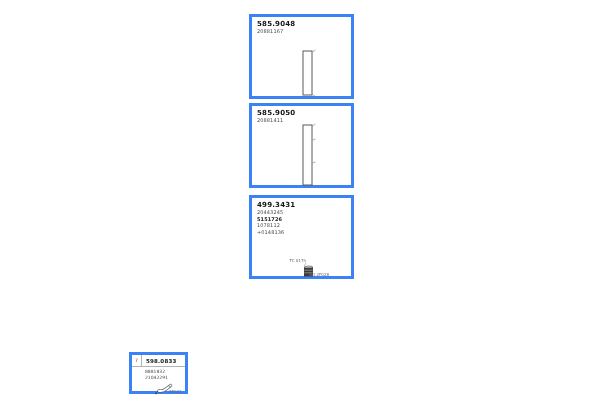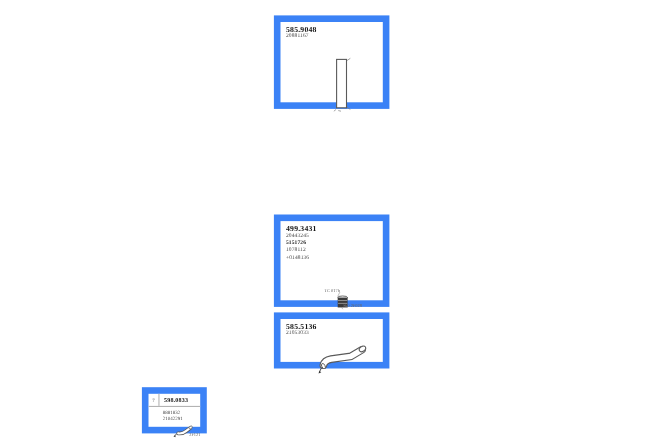--- a/index.html
+++ b/index.html
@@ -1,19 +1,19 @@
 <!DOCTYPE html>
 <html><head>
 <meta charset="utf-8">
 <style>
   * { margin:0; padding:0; box-sizing:border-box; }
   html,body { width:600px; height:400px; background:#ffffff; overflow:hidden; }
   body { font-family:"DejaVu Sans","Liberation Sans",sans-serif; position:relative; }
   .stage { position:absolute; left:0; top:0; width:600px; height:400px; background:#fff; }
-  .panel { position:absolute; background:#fff; border:6px solid #3b82f6;font-family:Liberation Serif, serif; }
+  .panel { position:absolute; background:#fff; border:3px solid #3b82f6; }
   .pn { font-size:7px; font-weight:bold; color:#141414; padding:3px 0 0 5px; letter-spacing:0.2px; line-height:1.15; }
   .ref { font-size:5px; color:#4a4a4a; padding-left:5px; line-height:1.3; letter-spacing:0.1px; }
   .ref.bold { font-weight:bold; color:#222; }
   svg.draw { position:absolute; left:0; top:0; }
   .ann { position:absolute; font-size:4px; color:#666; line-height:1; letter-spacing:0; }
   .ann.right-align { text-align:right; }
   
   .fpanel { }
   .fhead { height:12px; border-bottom:1px solid #b3b3b3; display:flex; align-items:center; }
   .fmark { width:10px; font-size:4.5px; color:#555; text-align:center; border-right:1px solid #b3b3b3; height:100%; display:flex; align-items:center; justify-content:center; }
@@ -30,52 +30,51 @@
     <div class="pn">585.9048</div>
     <div class="ref">20881167</div>
     <svg class="draw" width="105" height="85" viewBox="0 0 105 85">
       <rect x="51" y="34" width="9" height="44" fill="#ffffff" stroke="#5a5a5a" stroke-width="1"></rect>
       <path d="M60.5,35 l3,-2" stroke="#7a7a7a" stroke-width="0.6" fill="none"></path>
       <path d="M60.5,77.5 l3,2" stroke="#7a7a7a" stroke-width="0.6" fill="none"></path>
       <path d="M50.5,79.5 l-2,1.6 M52.5,80.5 l2.5,0.6" stroke="#7a7a7a" stroke-width="0.6" fill="none"></path>
     </svg>
   </section>
 
+  <section class="panel" style="left:249px; top:103px; width:105px; height:85px;">
+    <div class="pn">585.9050</div>
+    <div class="ref">20881411</div>
+    <svg class="draw" width="105" height="85" viewBox="0 0 105 85">
+      <rect x="51" y="19" width="9" height="60" fill="#ffffff" stroke="#5a5a5a" stroke-width="1"></rect>
+      <path d="M60.5,20 l3,-2" stroke="#7a7a7a" stroke-width="0.6" fill="none"></path>
+      <path d="M60.5,34 l3,-1" stroke="#7a7a7a" stroke-width="0.6" fill="none"></path>
+      <path d="M60.5,57 l3,-1" stroke="#7a7a7a" stroke-width="0.6" fill="none"></path>
+      <path d="M60.5,79 l3,1.8" stroke="#7a7a7a" stroke-width="0.6" fill="none"></path>
+    </svg>
+  </section>
 
   <section class="panel" style="left:249px; top:195px; width:105px; height:84px;">
     <div class="pn">499.3431</div>
     <div class="ref">20443245</div>
     <div class="ref bold">5151726</div>
     <div class="ref">1078112</div>
     <div class="ref">+0148136</div>
     <svg class="draw" width="105" height="84" viewBox="0 0 105 84">
       <path d="M54,64.5 l-2,4" stroke="#8a8a8a" stroke-width="0.5" fill="none"></path>
       <ellipse cx="56.5" cy="69.5" rx="4.5" ry="1.4" fill="#ffffff" stroke="#555" stroke-width="0.8"></ellipse>
       <rect x="52" y="69.5" width="9" height="9" fill="#3a3a3a"></rect>
       <line x1="52.3" y1="72.2" x2="60.7" y2="72.2" stroke="#a8a8a8" stroke-width="0.7"></line>
       <line x1="52.3" y1="74.8" x2="60.7" y2="74.8" stroke="#a8a8a8" stroke-width="0.7"></line>
       <path d="M61,78 l-3.5,-1.5" stroke="#8a8a8a" stroke-width="0.5" fill="none"></path>
       <path d="M55.5,78.5 l1.2,1.6" stroke="#8a8a8a" stroke-width="0.5" fill="none"></path>
     </svg>
     <div class="ann right-align" style="left:14px; top:61px; width:40px;">TC 017h</div>
     <div class="ann" style="left:57px; top:75px;">DO 2F028</div>
   </section>
 
-  <section class="panel" style="left:249px; top:284px; width:105px; height:51px;">
-    <div class="pn">585.5136</div>
-    <div class="ref">21053033</div>
-    <svg class="draw" width="105" height="51" viewBox="0 0 105 51">
-      <path d="M74,28 L64,34 L46,36.5 Q40,37.5 39,42" fill="none" stroke="#5a5a5a" stroke-width="7" stroke-linecap="round"></path>
-      <path d="M74,28 L64,34 L46,36.5 Q40,37.5 39,42" fill="none" stroke="#ffffff" stroke-width="5" stroke-linecap="round"></path>
-      <ellipse cx="74.5" cy="27.2" rx="3.2" ry="2.2" fill="#ffffff" stroke="#5a5a5a" stroke-width="0.9" transform="rotate(-32 74.5 27.2)"></ellipse>
-      <ellipse cx="39" cy="42.8" rx="2.5" ry="1.5" fill="#ffffff" stroke="#5a5a5a" stroke-width="0.8" transform="rotate(62 39 42.8)"></ellipse>
-      <path d="M37.2,44.5 l-1.6,3.2" stroke="#333" stroke-width="0.8" fill="none"></path>
-      <path d="M34.6,49.6 l0.6,-2.6 l1.9,1.3 z" fill="#333"></path>
-    </svg>
-  </section>
 
   <section class="panel fpanel" style="left:129px; top:352px; width:59px; height:42px;">
     <div class="fhead">
       <span class="fmark">7</span>
       <span class="fpn">598.0833</span>
     </div>
     <div class="fbody">
       <div class="fref">8881832</div>
       <div class="fref">21042291</div>
     </div>

